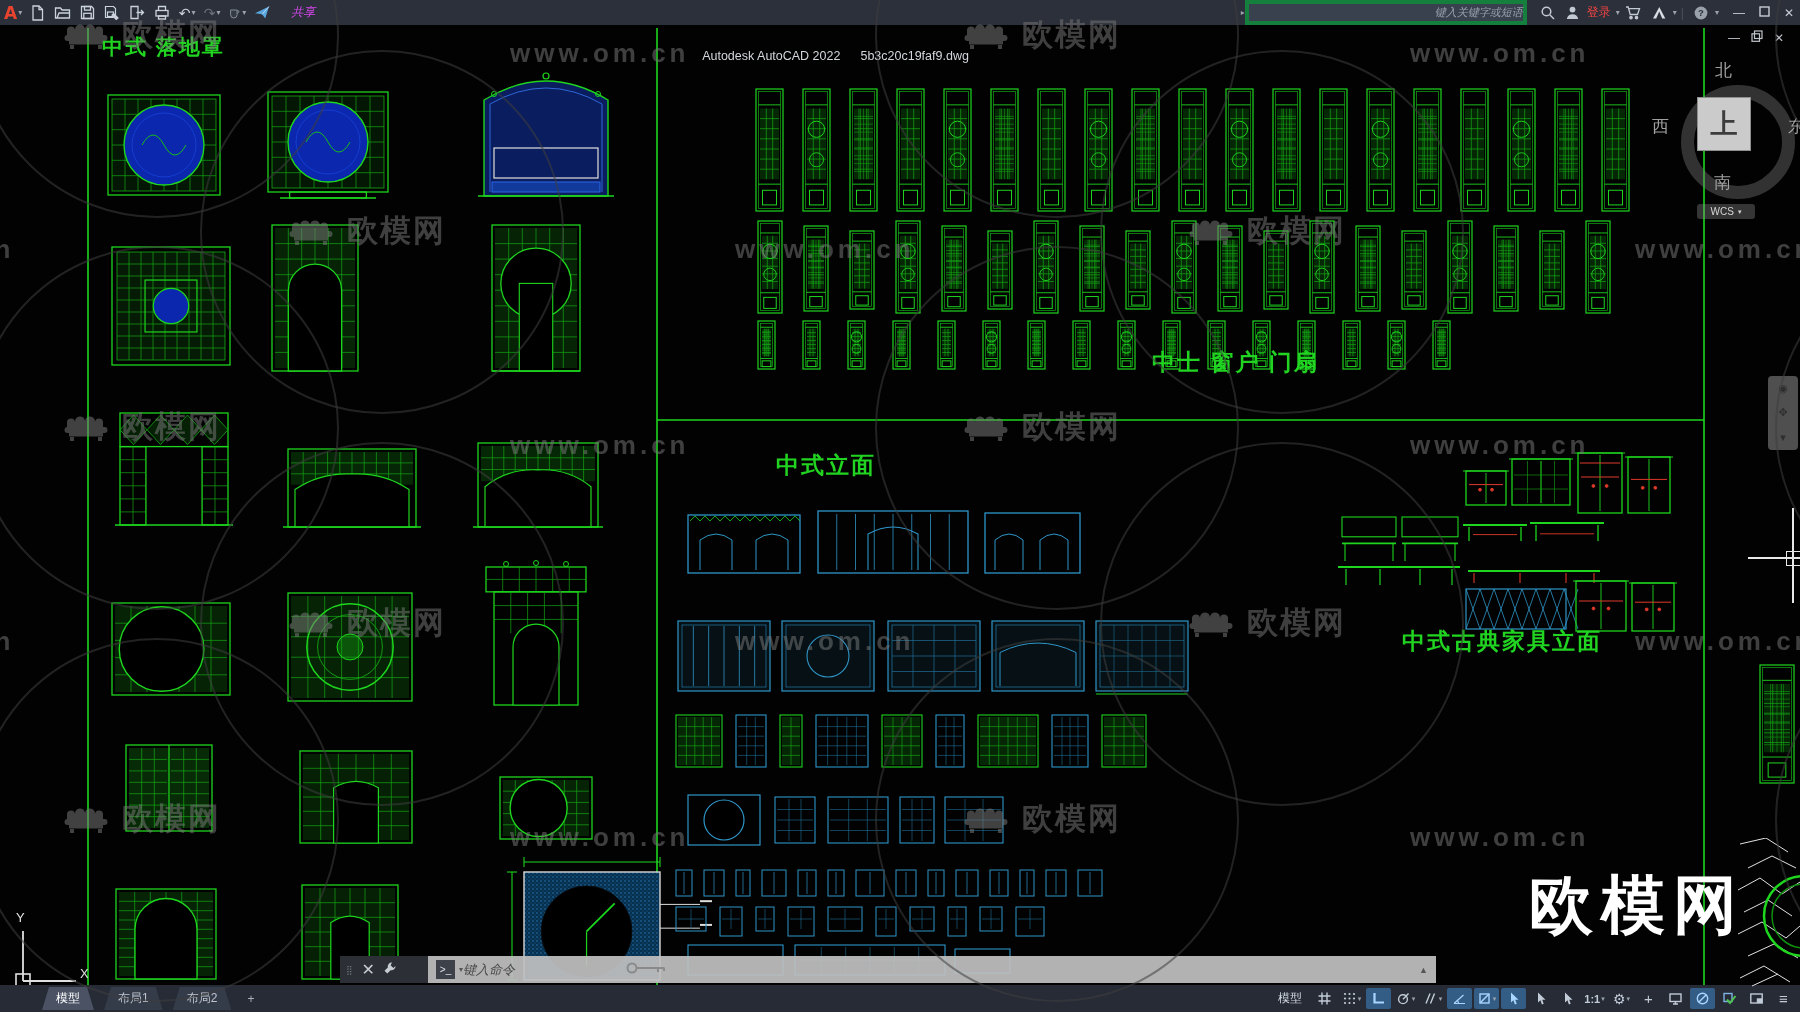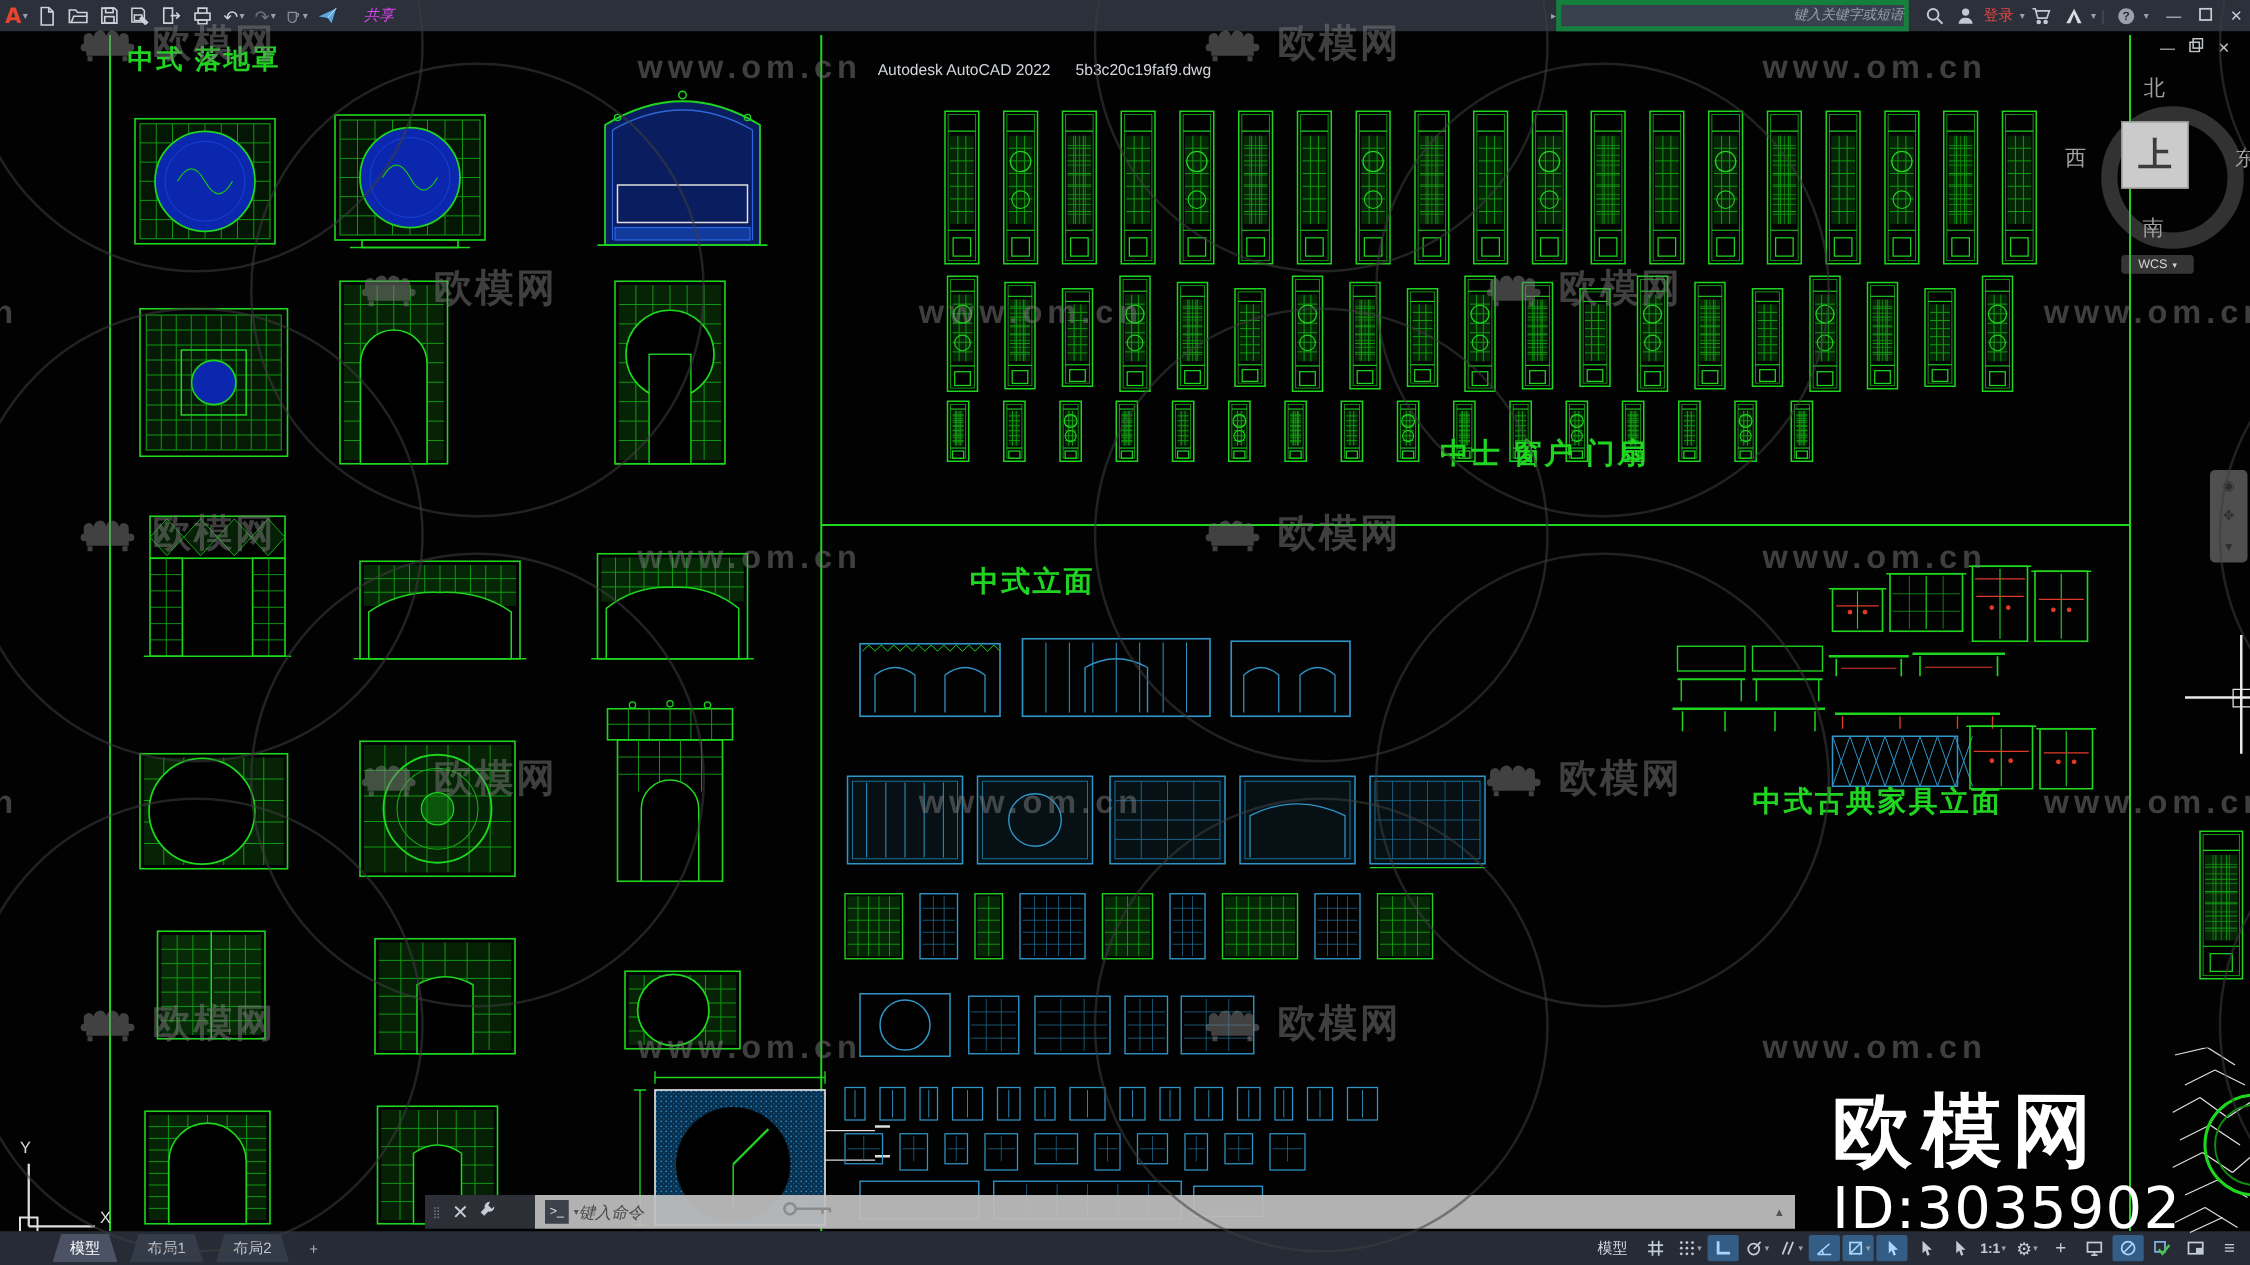--- a/index.html
+++ b/index.html
@@ -1286,16 +1286,15 @@
       </div>
       <div class="wm-ring" style="left:875px;top:638px;width:360px;height:360px;"></div>
       <div class="wm-unit" style="left:1410px;top:802px;">
         <span class="wm-url">www.om.cn</span>
       </div>
       <div class="wm-ring" style="left:1775px;top:638px;width:360px;height:360px;"></div>
     </div>
 
   <div id="brandmark">
     <div id="brand-name">欧模网</div>
-    <div id="brand-id">ID:3035902</div>
   </div>
 
 </div>
 
 </body></html>

